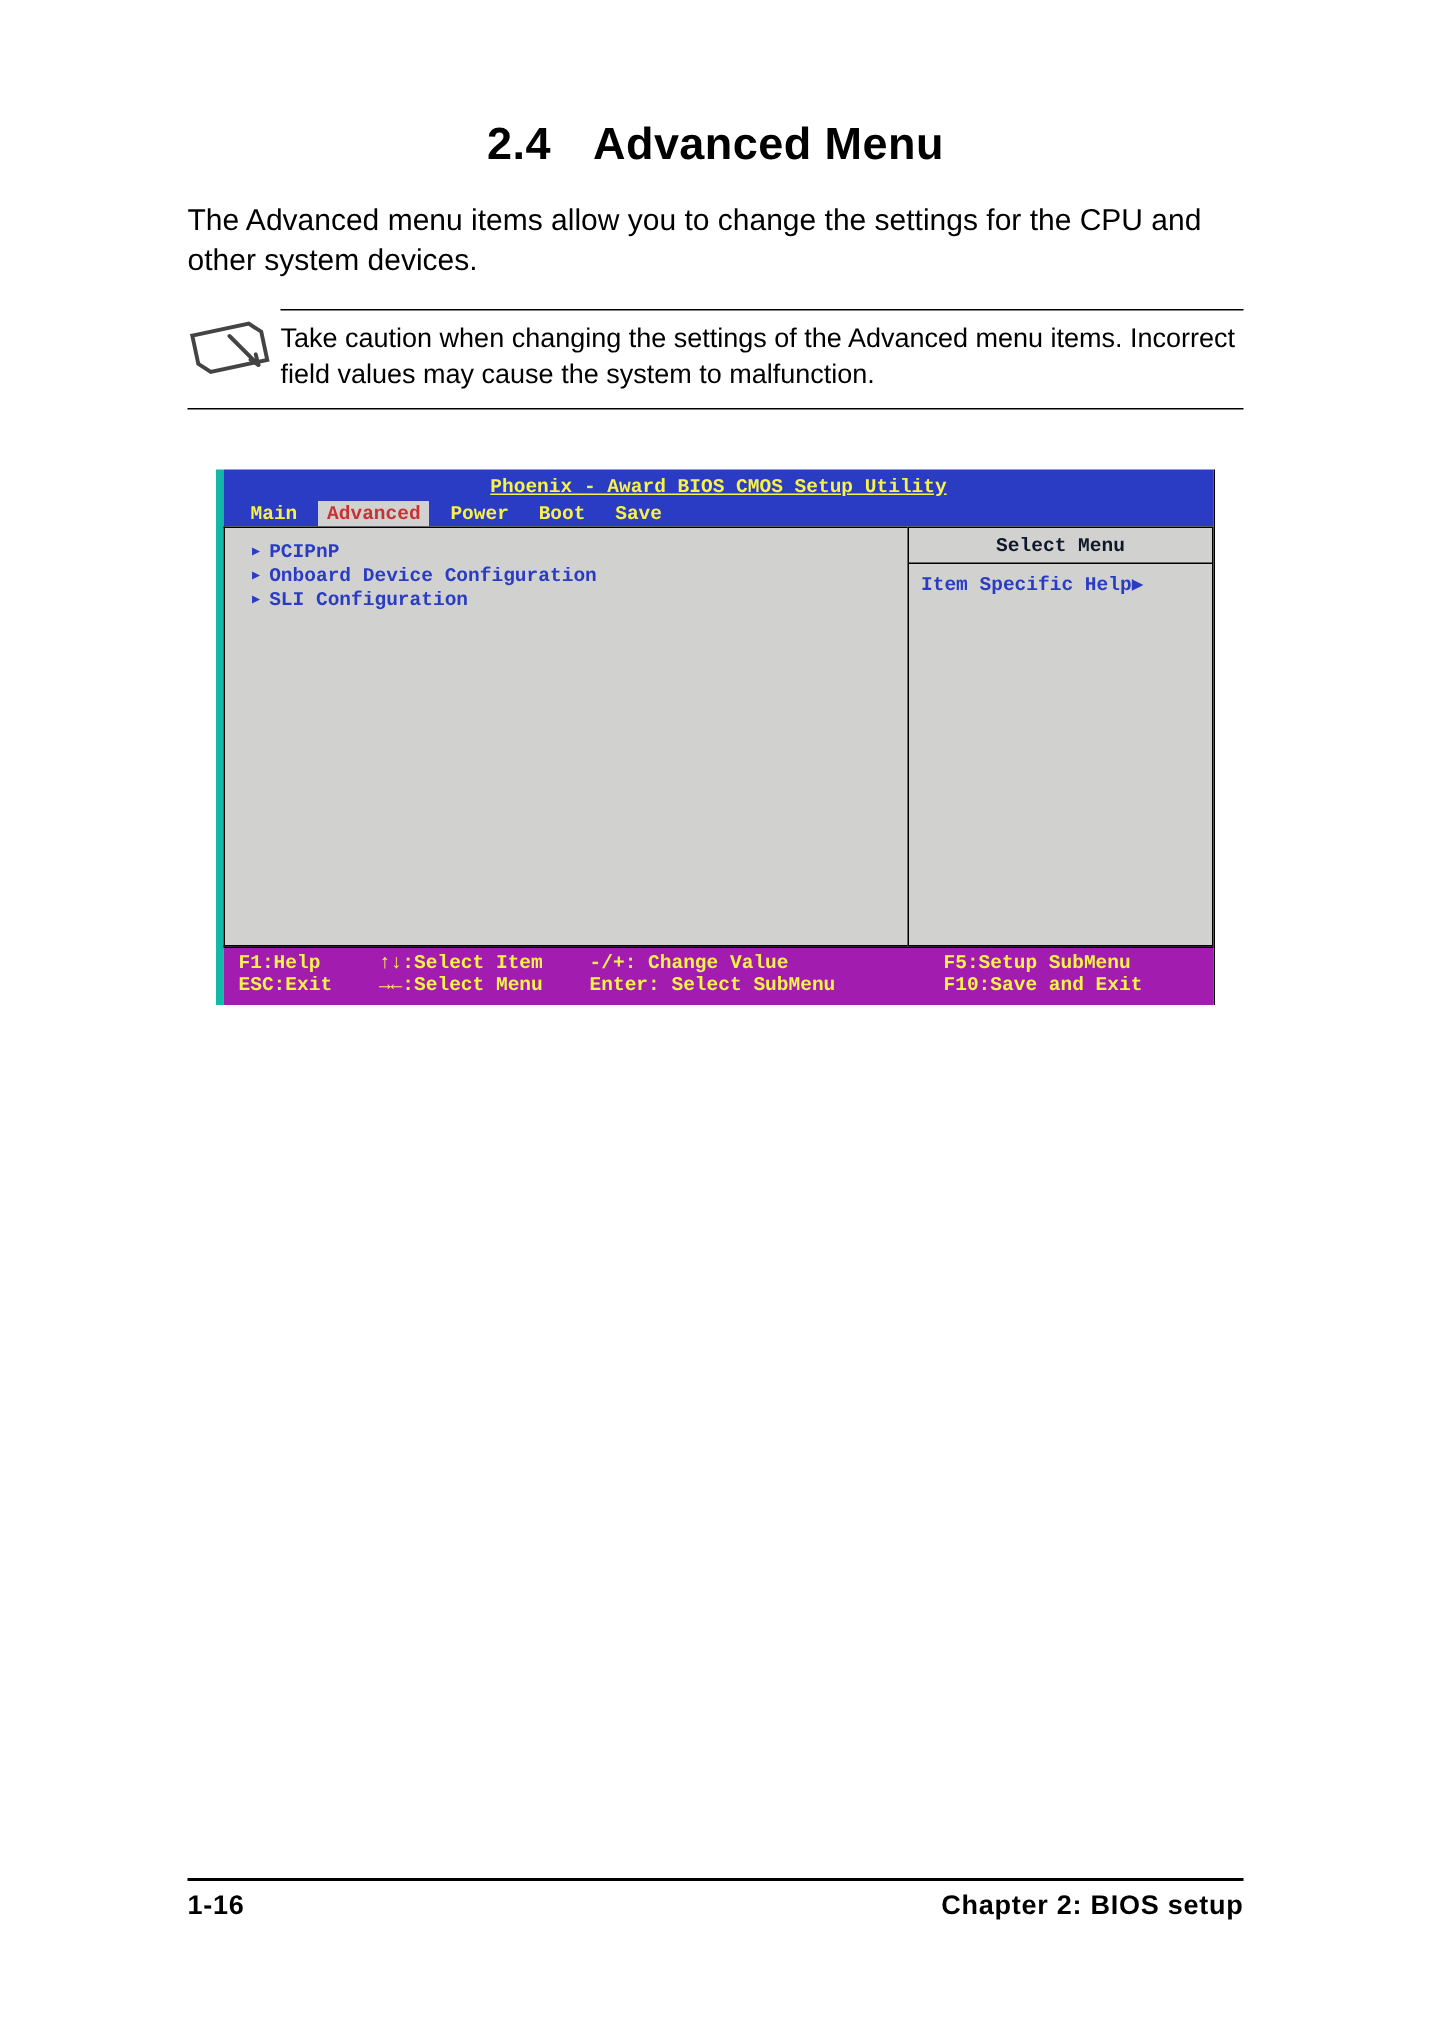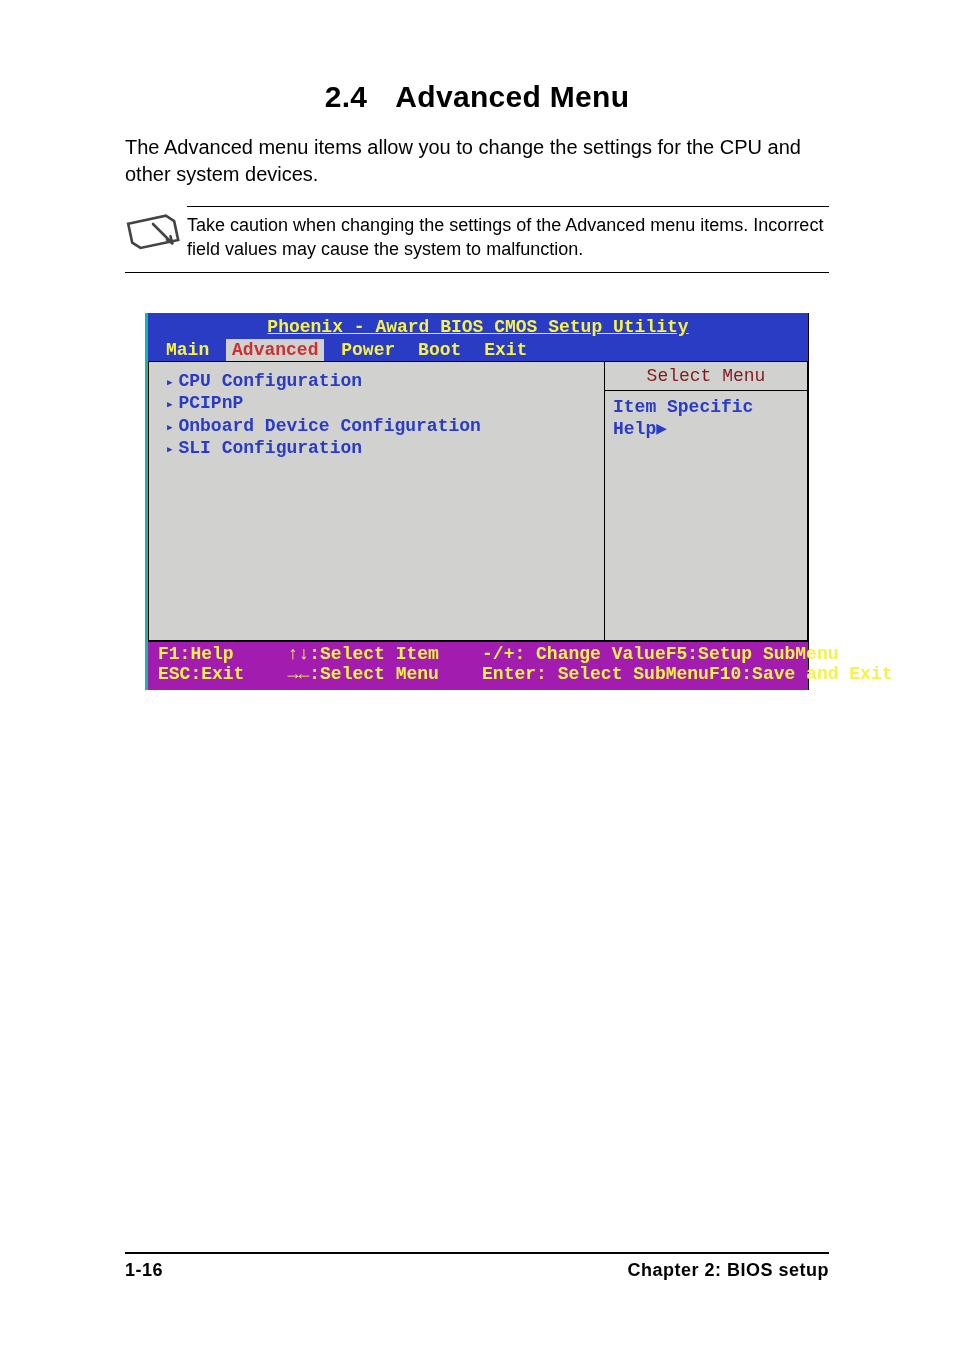--- a/index.html
+++ b/index.html
@@ -51,22 +51,22 @@
     padding-top: 6px;
     font-size: 18px;
     line-height: 1.35;
   }
 
   
   .bios {
     width: 660px;
     margin: 0 auto;
     font-family: "Courier New", Courier, monospace;
-    font-size: 18px;
-    border-left: 3px solid #14b8a6;
+    font-size: 13px;
+    border-left: 5px solid #14b8a6;
     border-right: 1px solid #000;
   }
   .bios-header {
     background: #2a3cc4;
     padding-top: 2px;
   }
   .bios-title {
     color: #f7f24a;
     text-align: center;
     font-weight: bold;
@@ -103,22 +103,22 @@
     font-weight: bold;
     line-height: 1.25;
   }
   .bios-right {
     width: 202px;
     border: 1px solid #000;
     border-left-width: 1px;
   }
   .help-head {
     text-align: center;
-    font-weight: normal;
-    color: #7f1d1d;
+    font-weight: bold;
+    color: #0f172a;
     padding: 4px 0;
     border-bottom: 1px solid #000;
   }
   .help-sub {
     color: #2a3cc4;
     font-weight: bold;
     padding: 6px 8px 2px 8px;
   }
   .help-text {
     color: #2a3cc4;
@@ -180,26 +180,25 @@
   </div>
 
   <div class="bios">
     <div class="bios-header">
       <div class="bios-title">Phoenix - Award BIOS CMOS Setup Utility</div>
       <div class="bios-tabs">
         <span class="bios-tab">Main</span>
         <span class="bios-tab active">Advanced</span>
         <span class="bios-tab">Power</span>
         <span class="bios-tab">Boot</span>
-        <span class="bios-tab">Exit</span>
+        <span class="bios-tab">Save</span>
       </div>
     </div>
     <div class="bios-body">
       <div class="bios-left">
-        <div class="bios-item tri">CPU Configuration</div>
         <div class="bios-item tri">PCIPnP</div>
         <div class="bios-item tri">Onboard Device Configuration</div>
         <div class="bios-item tri">SLI Configuration</div>
       </div>
       <div class="bios-right">
         <div class="help-head">Select Menu</div>
         <div class="help-sub">Item Specific Help▶</div>
       </div>
     </div>
     <div class="bios-footer">

